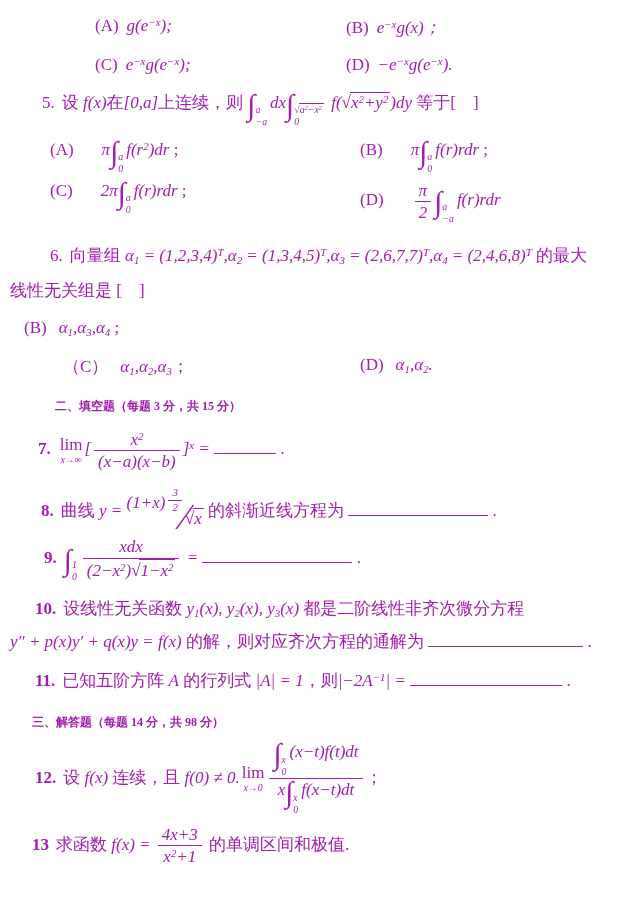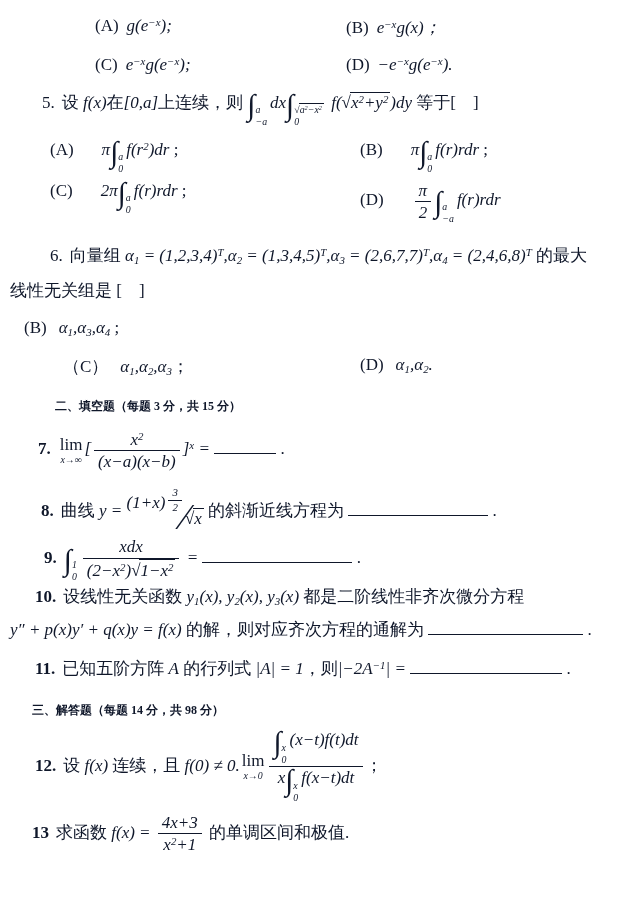--- a/index.html
+++ b/index.html
@@ -1,21 +1,21 @@
 <!DOCTYPE html>
 <html><head>
 <meta charset="utf-8">
 <style>
   html,body{margin:0;padding:0;background:#e8e8e8;}
   .page{
     position:relative;
     width:633px;height:913px;
     margin:0;
     background:#ffffff;
-    color:#0f172a;
+    color:#a21caf;
     font-family:"Liberation Serif","DejaVu Serif",serif;
     font-size:17px;
     box-sizing:border-box;
     padding:10px 14px 0 10px;
     overflow:hidden;
   }
   .row{white-space:nowrap;}
   .optrow{display:flex;align-items:flex-start;}
   .oc{flex:0 0 336px;box-sizing:border-box;}
   .oc2{flex:1;box-sizing:border-box;}
@@ -170,21 +170,21 @@
           <span class="ssb">0</span>
         </span><span class="frac">
           <span class="fn">xdx</span>
           <span class="fd">(2−x<span class="fsup">2</span>)<span class="sqrt">
               <span class="rs">√</span>
               <span class="rad">1−x<span class="fsup">2</span></span>
             </span></span>
         </span> = <span class="fblank" style="width: 150px;"></span><span class="fup"> .</span></span>
   </div>
 
-  <div class="row" style="margin-top:2px;margin-left:25px">
+  <div class="row" style="margin-top:14px;margin-left:25px">
     <span class="qnum b">10.</span><span class="fm"><span class="fup">设线性无关函数 </span>y<span class="fsub">1</span>(x), y<span class="fsub">2</span>(x), y<span class="fsub">3</span>(x)<span class="fup"> 都是二阶线性非齐次微分方程</span></span>
   </div>
   <div class="row" style="margin-top:9px">
     <span class="fm">y″ + p(x)y′ + q(x)y = f(x)<span class="fup"> 的解，则对应齐次方程的通解为 </span><span class="fblank" style="width: 155px;"></span><span class="fup"> .</span></span>
   </div>
 
   <div class="row" style="margin-top:15px;margin-left:25px">
     <span class="qnum b">11.</span><span class="fm"><span class="fup">已知五阶方阵 </span>A<span class="fup"> 的行列式 </span>|A| = 1<span class="fup">，则</span>|−2A<span class="fsup">−1</span>| = <span class="fblank" style="width: 152px;"></span><span class="fup"> .</span></span>
   </div>
 

